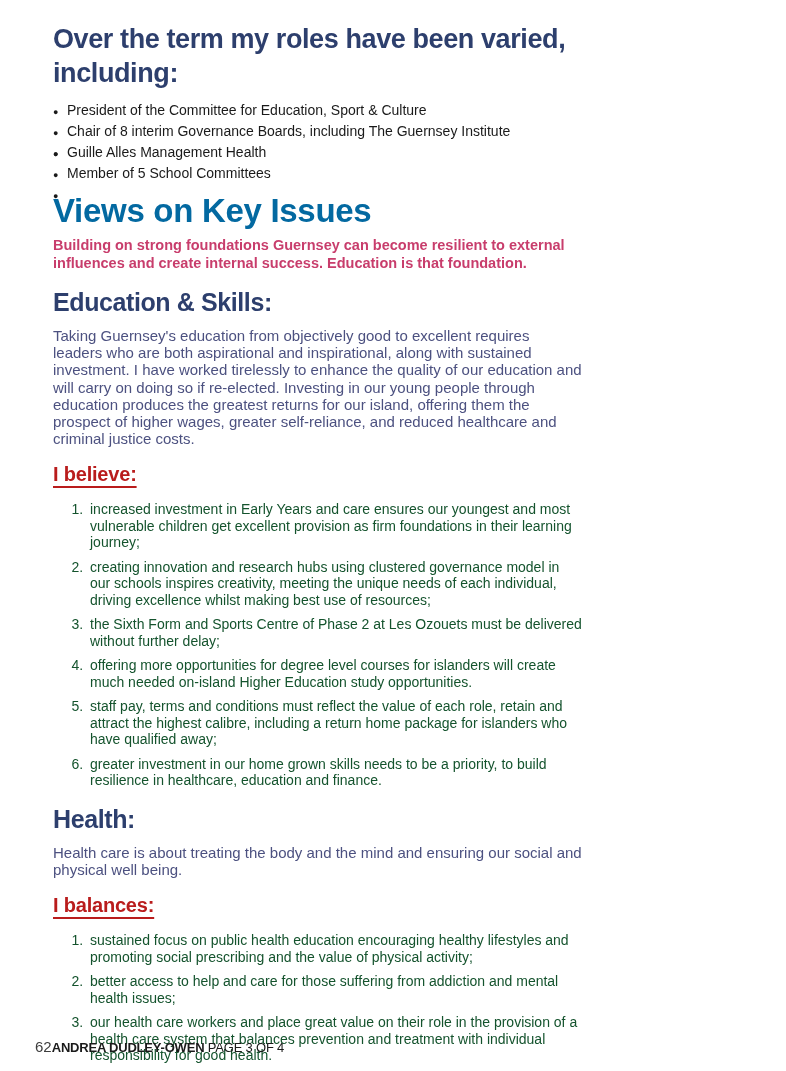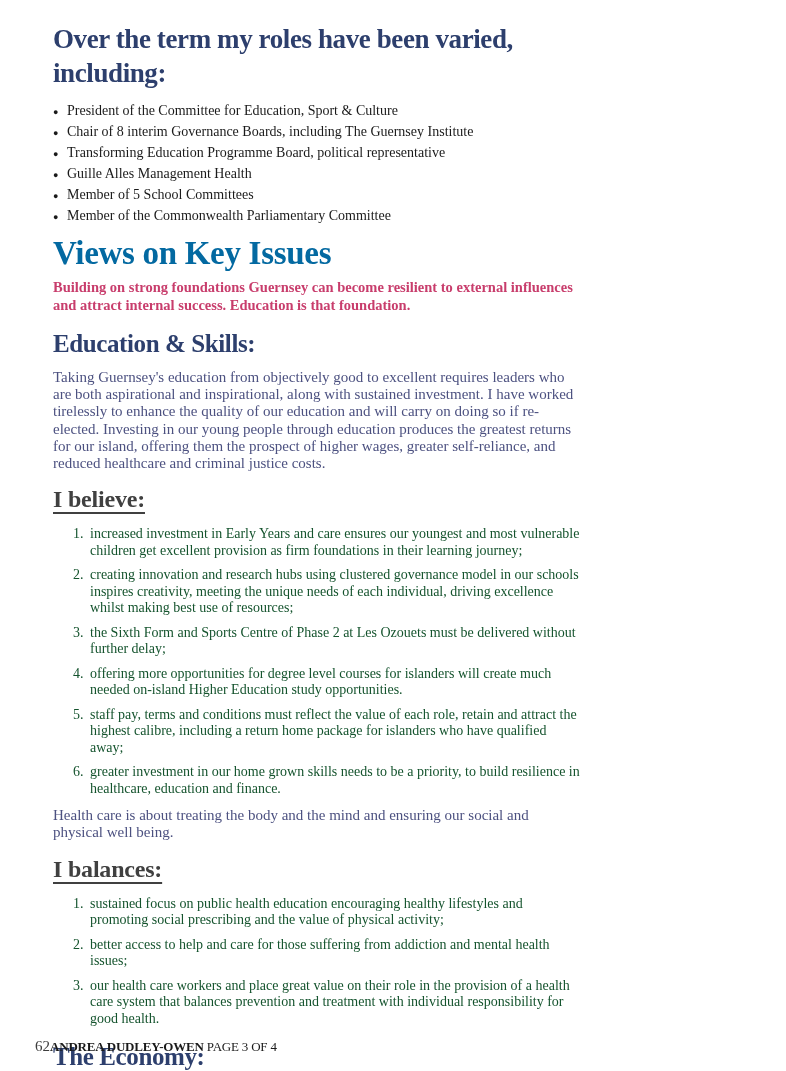--- a/index.html
+++ b/index.html
@@ -1,21 +1,21 @@
 <!DOCTYPE html>
 <html><head>
 <meta charset="utf-8">
 <style>
   html, body { margin: 0; padding: 0; background: #ffffff; }
   .page {
     position: relative;
     width: 632px;
     height: 1071px;
     background: #ffffff;
-    font-family: Liberation Serif, serif;
+    font-family: Liberation Sans, sans-serif;
     overflow: hidden;
     box-sizing: border-box;
   }
   .content {
     padding: 12px 50px 0 53px;
   }
   
   .h-navy {
     color: #2d3f6d;
     font-weight: 800;
@@ -34,23 +34,23 @@
     line-height: 30px;
     letter-spacing: -0.3px;
     margin: 15px 0 0 0;
   }
   .section-heading {
     font-size: 25px;
     line-height: 30px;
     margin: 15px 0 0 0;
   }
   .sub-heading {
-    color: #404040;
+    color: #b91c1c;
     font-weight: 700;
-    font-size: 24px;
+    font-size: 20px;
     line-height: 24px;
     margin: 15px 0 0 0;
     text-decoration: underline;
     text-underline-offset: 5px;
     text-decoration-thickness: 1.5px;
     letter-spacing: -0.2px;
   }
   
   ul.roles {
     list-style: none;
@@ -128,42 +128,43 @@
 <body>
 
 <div class="page">
   <div class="content">
 
     <h1 class="h-navy roles-heading">Over the term my roles have been varied, including:</h1>
 
     <ul class="roles">
       <li><span class="bullet">●</span><span>President of the Committee for Education, Sport &amp; Culture</span></li>
       <li><span class="bullet">●</span><span>Chair of 8 interim Governance Boards, including The Guernsey Institute</span></li>
-      <li><span class="bullet">●</span><span>Transforming Education Programme Board, political representative</span></li>
+      <li><span class="bullet">●</span></li>
       <li><span class="bullet">●</span><span>Guille Alles Management Health</span></li>
       <li><span class="bullet">●</span><span>Member of 5 School Committees</span></li>
-      <li><span class="bullet">●</span><span>Member of the Commonwealth Parliamentary Committee</span></li>
+      <li><span class="bullet">●</span></li>
     </ul>
 
     <h2 class="views-heading">Views on Key Issues</h2>
-    <p class="lede">Building on strong foundations Guernsey can become resilient to external influences and attract internal success. Education is that foundation.</p>
+    <p class="lede">Building on strong foundations Guernsey can become resilient to external influences and create internal success. Education is that foundation.</p>
 
     <h2 class="h-navy section-heading">Education &amp; Skills:</h2>
     <p class="body">Taking Guernsey's education from objectively good to excellent requires leaders who are both aspirational and inspirational, along with sustained investment. I have worked tirelessly to enhance the quality of our education and will carry on doing so if re-elected. Investing in our young people through education produces the greatest returns for our island, offering them the prospect of higher wages, greater self-reliance, and reduced healthcare and criminal justice costs.</p>
 
     <h3 class="sub-heading">I believe:</h3>
     <ol class="points">
       <li>increased investment in Early Years and care ensures our youngest and most vulnerable children get excellent provision as firm foundations in their learning journey;</li>
       <li>creating innovation and research hubs using clustered governance model in our schools inspires creativity, meeting the unique needs of each individual, driving excellence whilst making best use of resources;</li>
       <li>the Sixth Form and Sports Centre of Phase 2 at Les Ozouets must be delivered without further delay;</li>
       <li>offering more opportunities for degree level courses for islanders will create much needed on-island Higher Education study opportunities.</li>
       <li>staff pay, terms and conditions must reflect the value of each role, retain and attract the highest calibre, including a return home package for islanders who have qualified away;</li>
       <li>greater investment in our home grown skills needs to be a priority, to build resilience in healthcare, education and finance.</li>
     </ol>
 
+    <h2 class="h-navy section-heading">Health:</h2>
     <p class="body">Health care is about treating the body and the mind and ensuring our social and physical well being.</p>
 
     <h3 class="sub-heading">I balances:</h3>
     <ol class="points">
       <li>sustained focus on public health education encouraging healthy lifestyles and promoting social prescribing and the value of physical activity;</li>
       <li>better access to help and care for those suffering from addiction and mental health issues;</li>
       <li>our health care workers and place great value on their role in the provision of a health care system that balances prevention and treatment with individual responsibility for good health.</li>
     </ol>
 
     <h2 class="h-navy section-heading">The Economy:</h2>

